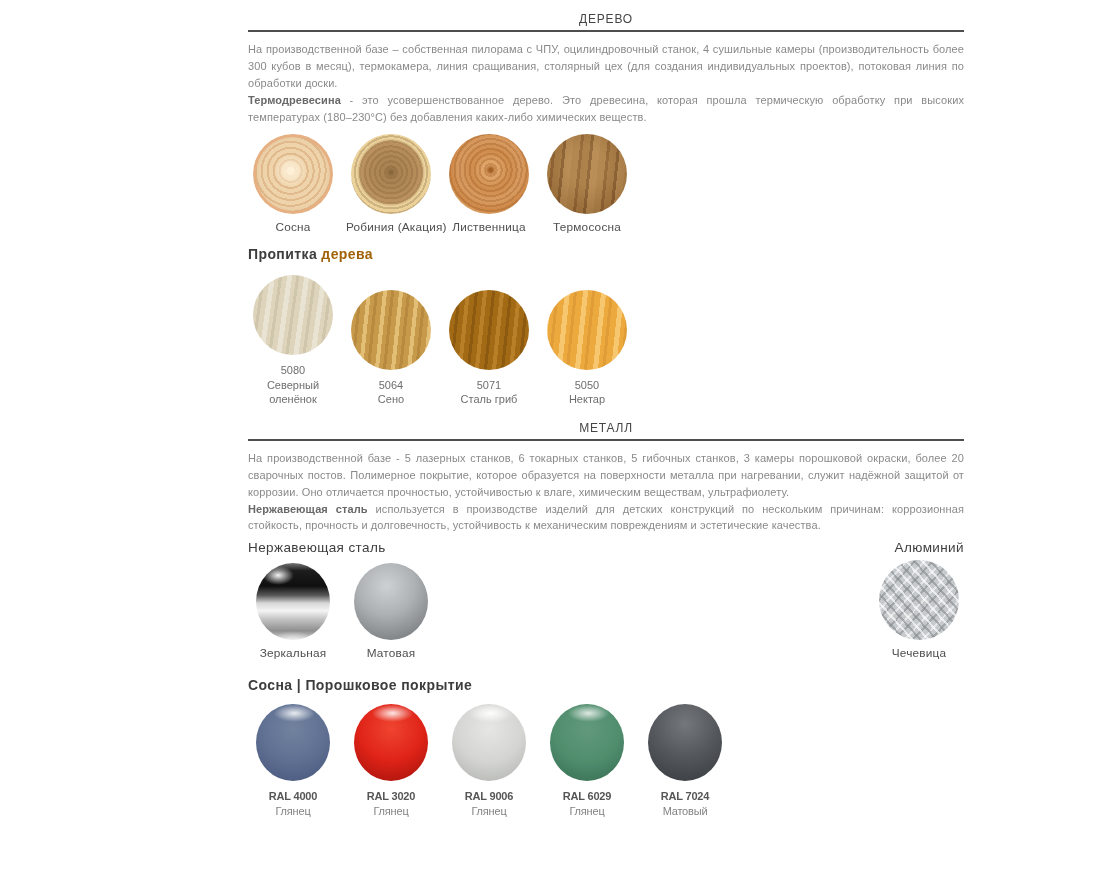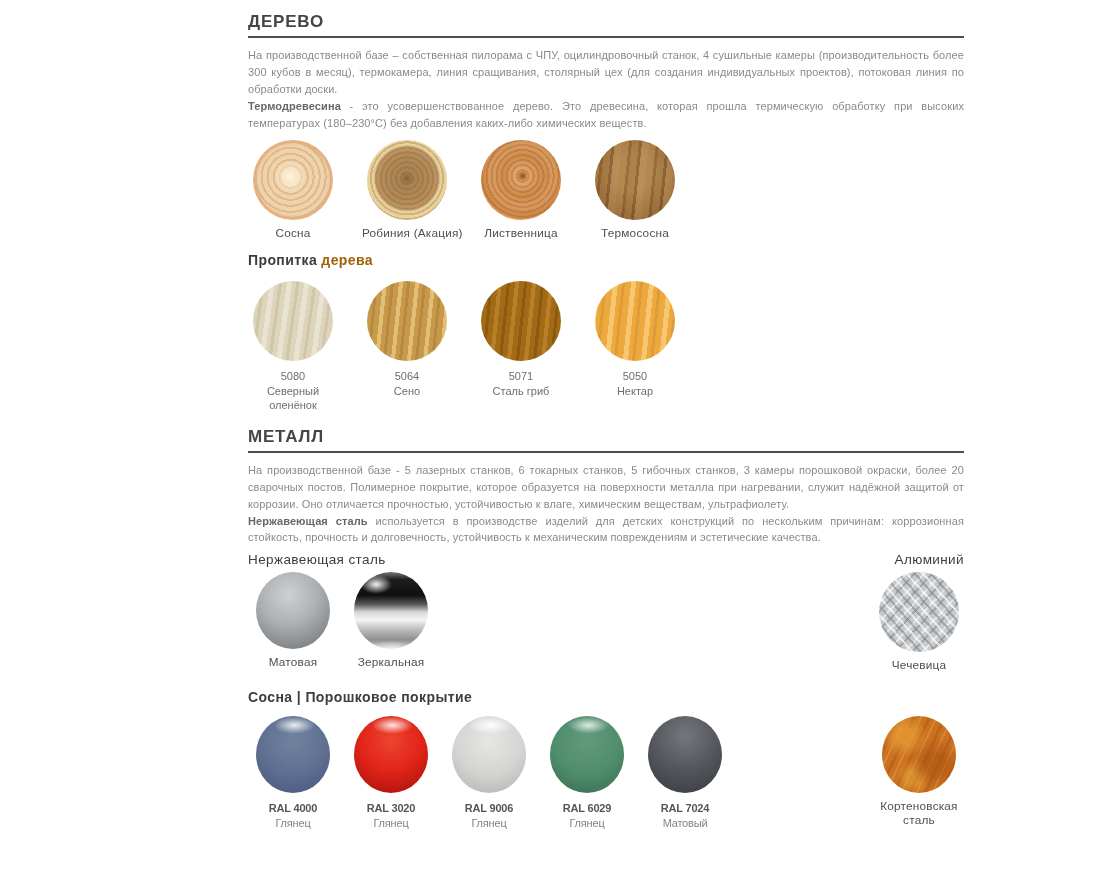--- a/index.html
+++ b/index.html
@@ -1,36 +1,36 @@
 <!DOCTYPE html>
 <html><head>
 <meta charset="utf-8">
 <style>
   html,body{margin:0;padding:0;background:#ffffff;}
   .page{position:relative;width:1110px;height:879px;background:#ffffff;overflow:hidden;
         font-family:"Liberation Sans",sans-serif;}
   .content{position:absolute;left:248px;top:0;width:716px;}
 
   
-  .rule-title{margin:12px 0 4px 0;font-size:17px;font-weight:700;color:#454545;
-              letter-spacing:.8px;}
+  .rule-title{margin:12px 0 4px 0;font-size:12px;font-weight:400;color:#454545;
+              letter-spacing:.8px;text-align:center;}
   .rule{border-top:2px solid #4e4e4e;height:0;margin:0 0 9px 0;}
 
   
   .body{margin:0;font-size:11px;line-height:16.9px;color:#8a8a8a;text-align:justify;
         letter-spacing:.1px;}
   .body strong{color:#686868;font-weight:700;}
 
   
   .sub-title{margin:12px 0 13px 0;font-size:14px;color:#3d3d3d;letter-spacing:.4px;}
   .sub-title .light{color:#a16207;}
   .finish-title{font-size:13.5px;color:#3d3d3d;letter-spacing:.4px;}
 
   
-  .swatch-row{display:flex;gap:24px;align-items:flex-start;}
+  .swatch-row{display:flex;gap:8px;align-items:flex-end;}
   .swatch-row.split{justify-content:space-between;}
   .group{display:flex;gap:8px;}
   .swatch-item{width:90px;text-align:center;flex:0 0 auto;}
   .swatch-circle{width:80px;height:80px;border-radius:50%;margin:0 auto;}
   .sphere{width:74px;height:77px;border-radius:50%;margin:0 auto 2px auto;}
   .swatch-label{margin-top:7px;font-size:11.8px;color:#4f4f4f;line-height:13.8px;
                 letter-spacing:.2px;}
   .nowrap{white-space:nowrap;}
   .code-label{margin-top:8px;font-size:11px;line-height:14.5px;}
   .code-label .code{color:#565656;font-weight:700;letter-spacing:-.2px;}
@@ -187,27 +187,27 @@
       <p class="body"><strong>Нержавеющая сталь</strong><span> используется в производстве изделий для детских конструкций по нескольким причинам: коррозионная стойкость, прочность и долговечность, устойчивость к механическим повреждениям и эстетические качества.</span></p>
 
       <div class="headers-row">
         <div class="finish-title">Нержавеющая сталь</div>
         <div class="finish-title">Алюминий</div>
       </div>
 
       <div class="swatch-row split">
         <div class="group">
           <div class="swatch-item">
+            <div class="sphere sw-mirror"></div>
+            <div class="swatch-label">Зеркальная</div>
+          </div>
+          <div class="swatch-item">
             <div class="sphere sw-matte"></div>
             <div class="swatch-label">Матовая</div>
           </div>
-          <div class="swatch-item">
-            <div class="sphere sw-mirror"></div>
-            <div class="swatch-label">Зеркальная</div>
-          </div>
         </div>
         <div class="group">
           <div class="swatch-item">
             <div class="swatch-circle sw-checker"></div>
             <div class="swatch-label">Чечевица</div>
           </div>
         </div>
       </div>
     </section>
 
@@ -245,24 +245,18 @@
             </div>
           </div>
           <div class="swatch-item">
             <div class="sphere ral-7024"></div>
             <div class="code-label">
               <div class="code">RAL 7024</div>
               <div class="finish">Матовый</div>
             </div>
           </div>
         </div>
-        <div class="group">
-          <div class="swatch-item">
-            <div class="sw-corten"></div>
-            <div class="swatch-label">Кортеновская сталь</div>
-          </div>
-        </div>
       </div>
 
     </section>
 
   </div>
 </div>
 
 </body></html>

